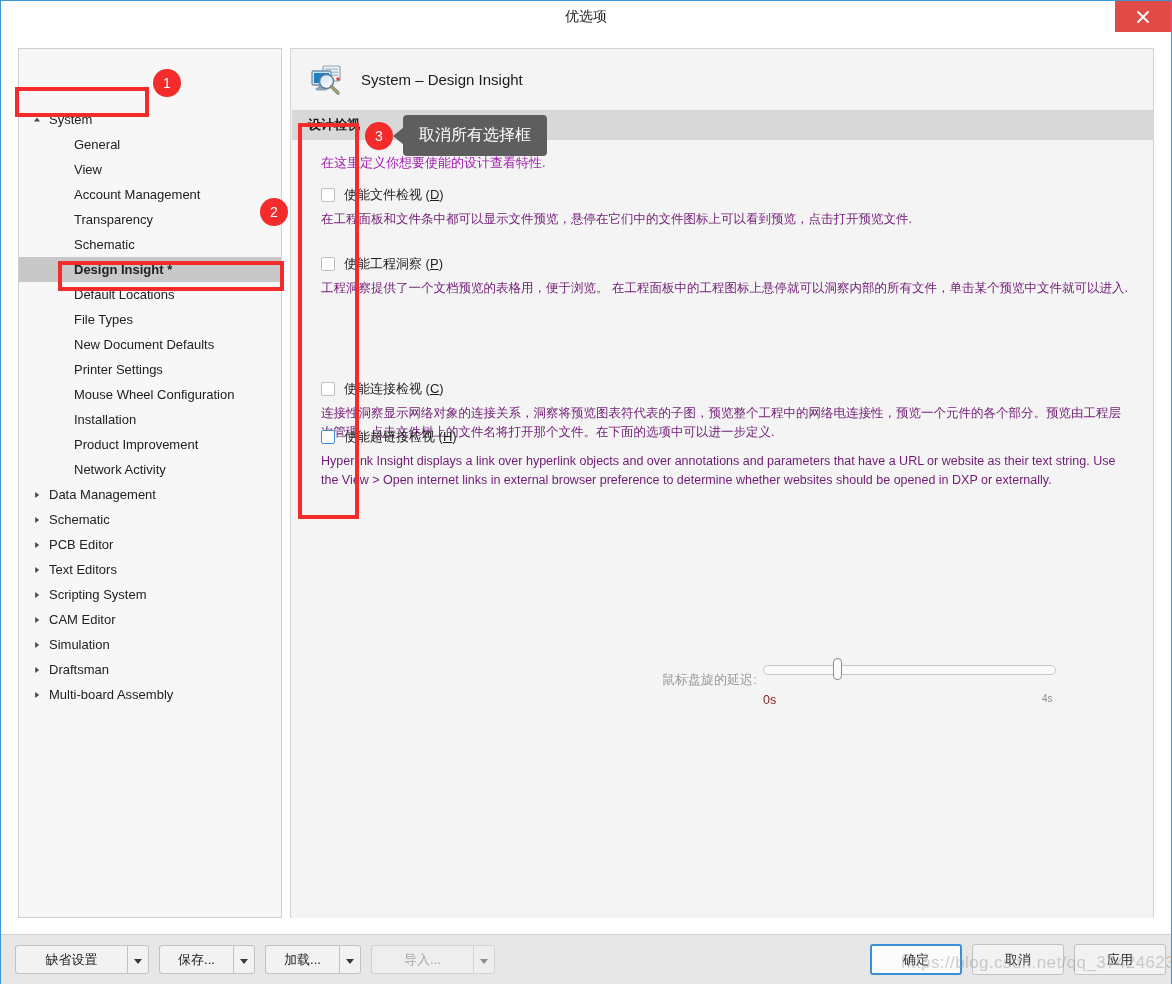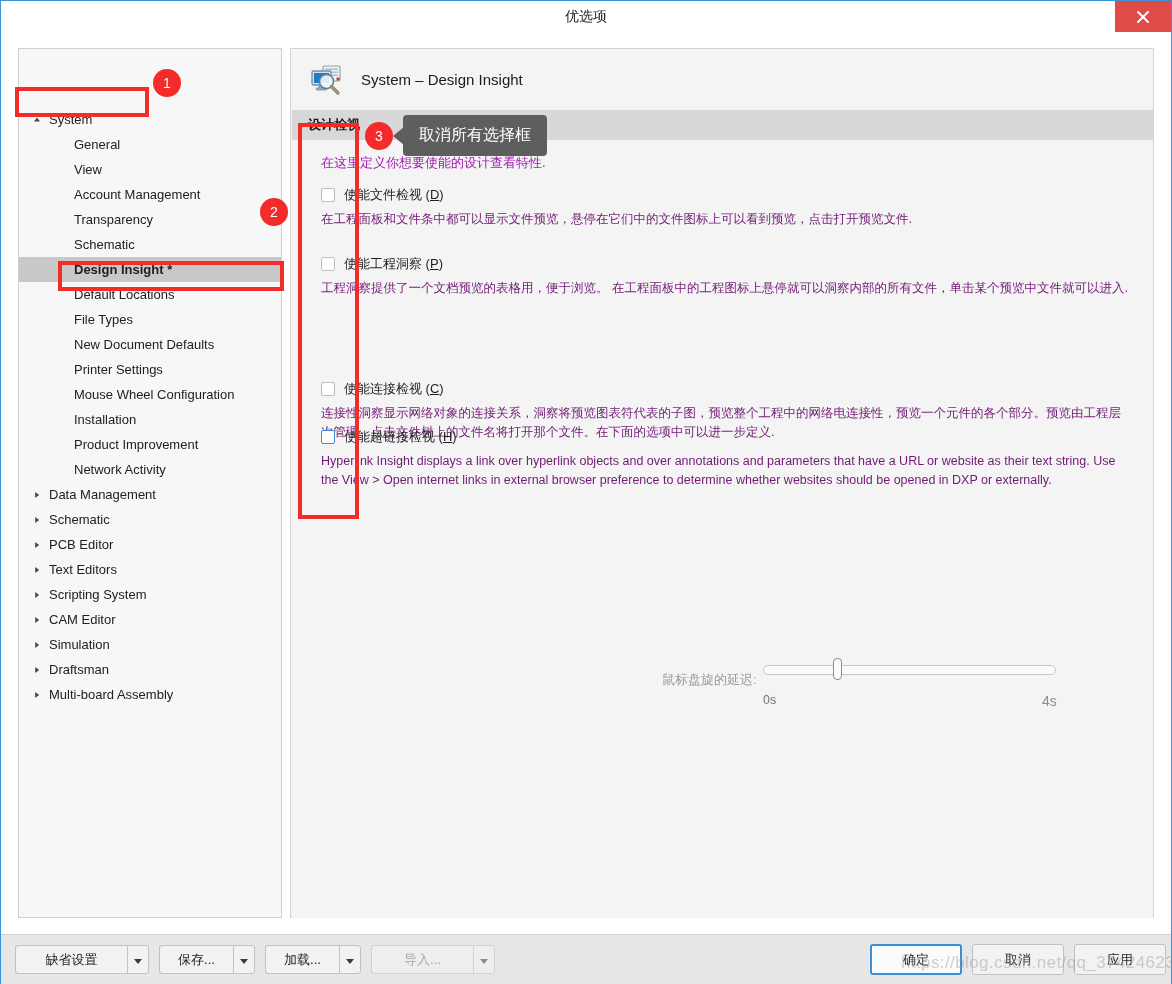--- a/index.html
+++ b/index.html
@@ -181,25 +181,25 @@
     position: absolute; left: 541px; top: 518px;
     width: 9px; height: 22px;
     background: #fbfbfb;
     border: 1px solid #8d8d8d;
     border-radius: 4px;
     box-sizing: border-box;
     cursor: pointer;
   }
   .slider-min {
     position: absolute; left: 471px; top: 553px;
-    font-size: 12.5px; color: #737373;
+    font-size: 12.5px; color: #7f1d1d;
   }
   .slider-max {
     position: absolute; left: 750px; top: 553px;
-    font-size: 14px; color: #8e8e8e;
+    font-size: 10px; color: #8e8e8e;
   }
 
   
   .footer {
     position: absolute; left: 0; top: 933px;
     width: 1170px; height: 49px;
     background: #e7e7e7;
     border-top: 1px solid #cfcfcf;
   }
   .btn {

